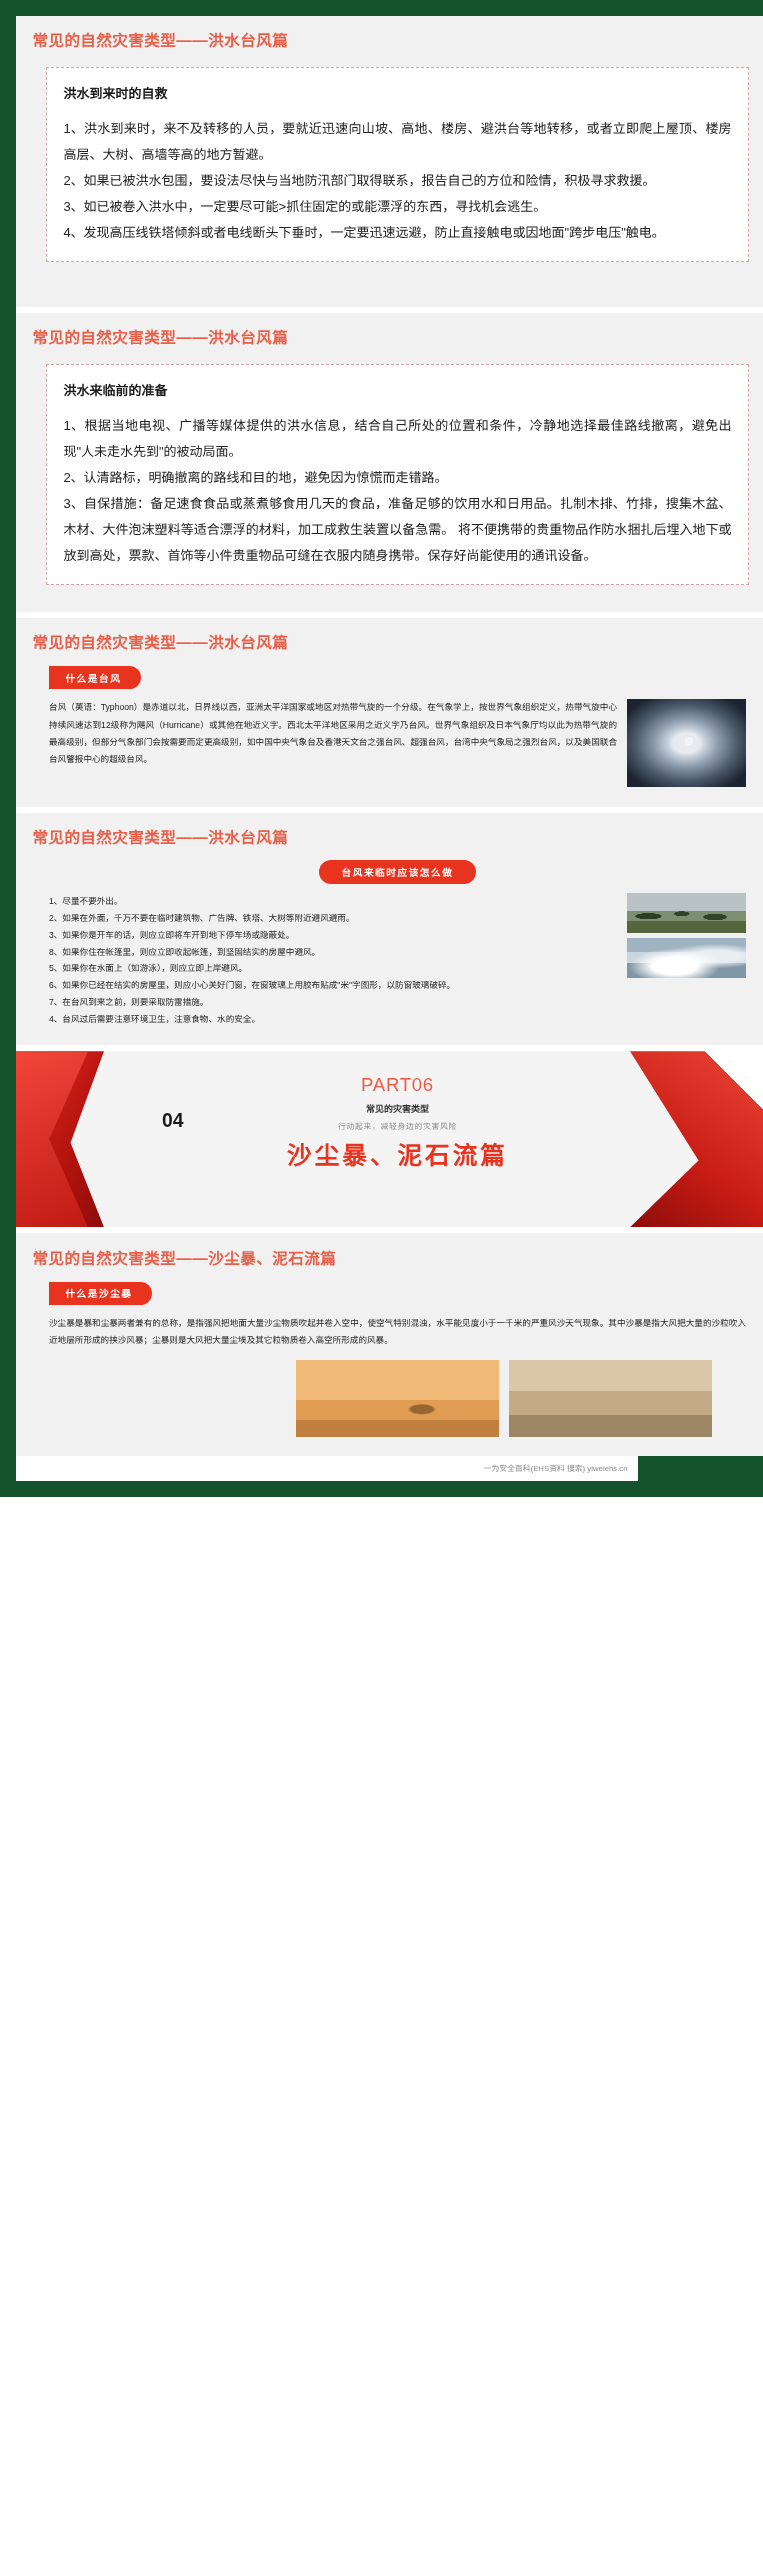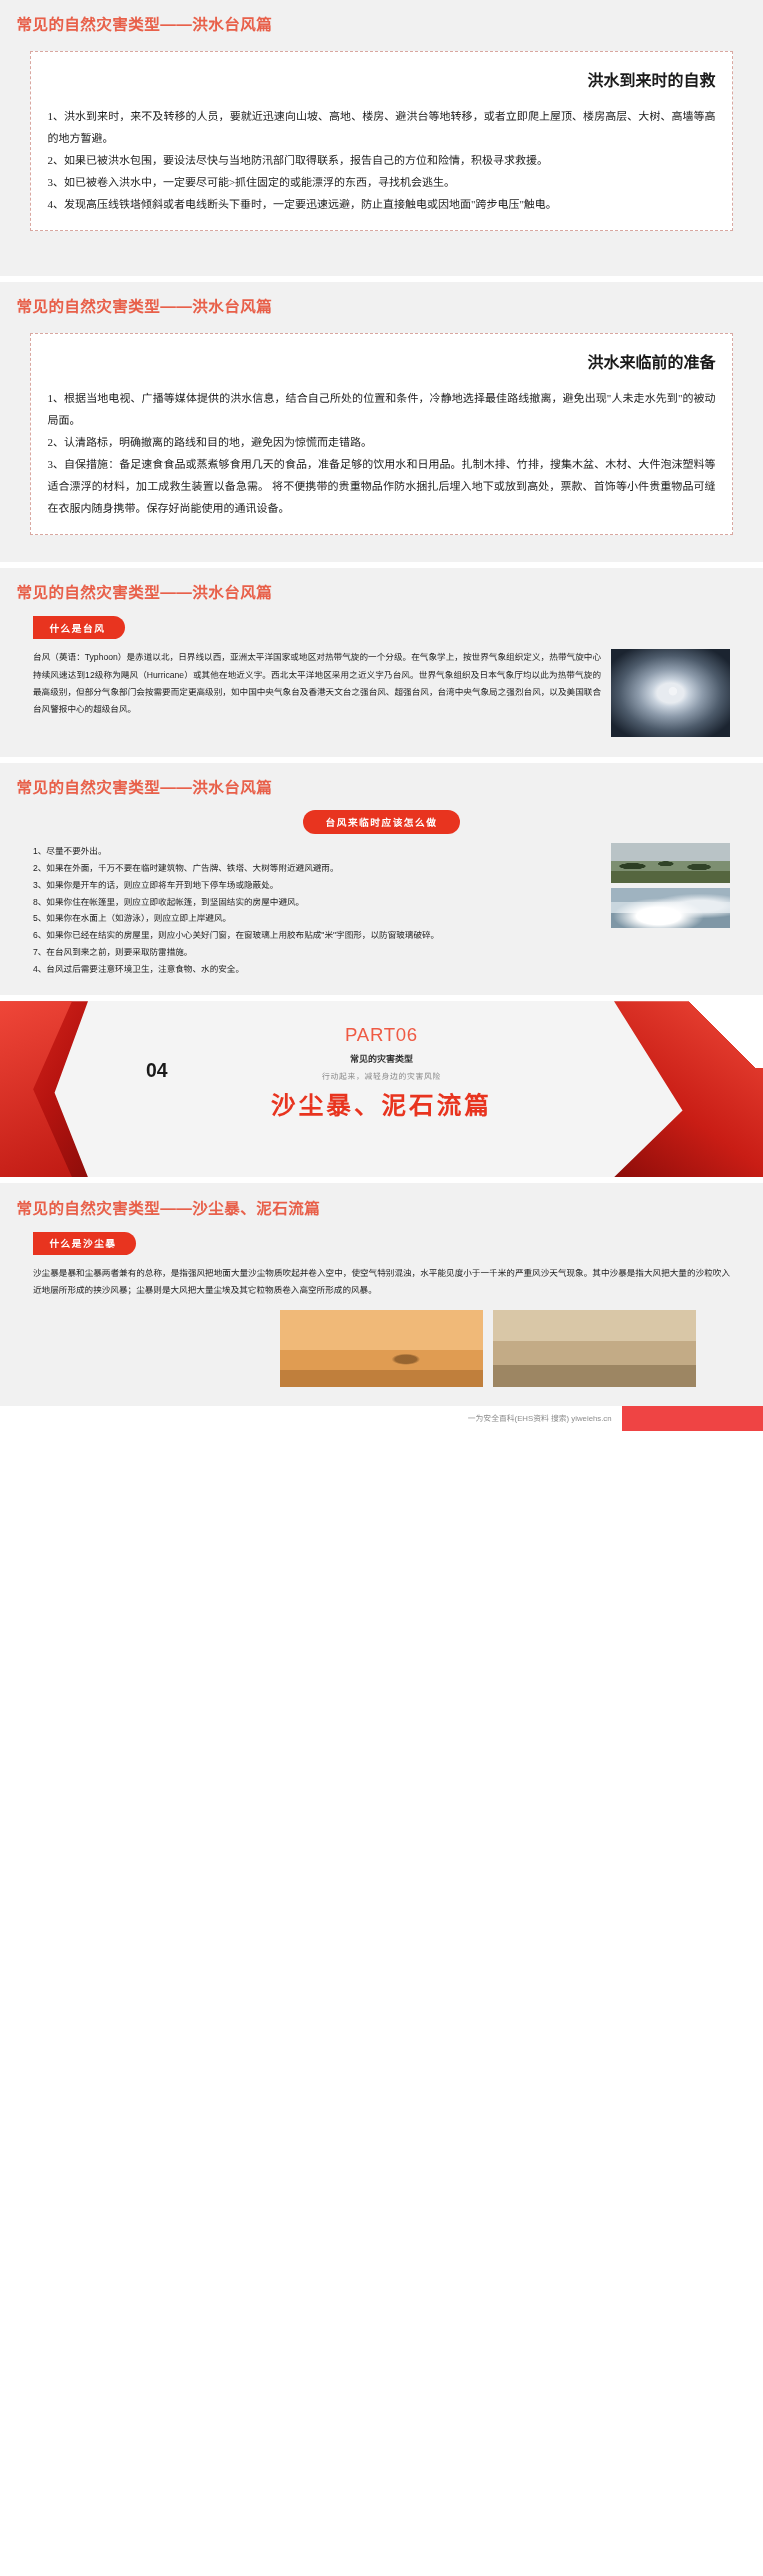--- a/index.html
+++ b/index.html
@@ -6,22 +6,22 @@
   * { box-sizing: border-box; margin: 0; padding: 0; }
   html, body {
     width: 763px;
     background: #ffffff;
     font-family: "Liberation Sans", "DejaVu Sans", sans-serif;
   }
   body { width: 763px; }
 
   .page {
     width: 763px;
-    background: #ef4444;
-    padding: 0;
+    background: #14532d;
+    padding: 16px;
   }
 
   
   .slide {
     position: relative;
     width: 763px;
     background: #f1f1f1;
     overflow: hidden;
   }
   .slide-sep {
@@ -41,33 +41,32 @@
   }
 
   
   .card {
     margin: 16.4px 30px 0 30px;
     background: #ffffff;
     border: 0.7px dashed #d9a7a0;
     padding: 10.4px 16.4px 15px 16.4px;
   }
   .card-title {
-    text-align: right;
-    font-size: 16px;
+    text-align: left;
+    font-size: 13px;
     font-weight: 700;
     color: #1a1a1a;
     margin: 4.5px 0 13.4px 0;
   }
   .card-body p {
-    font-size: 11px;
+    font-size: 13px;
     color: #222;
     line-height: 2.0;
     text-align: justify;
     text-indent: 0;
-    font-family: Liberation Serif, serif;
   }
 
   
   .pill {
     display: inline-block;
     background: #e8341f;
     color: #ffffff;
     font-size: 9.7px;
     font-weight: 700;
     padding: 4.5px 19.4px 4.5px 16.4px;

